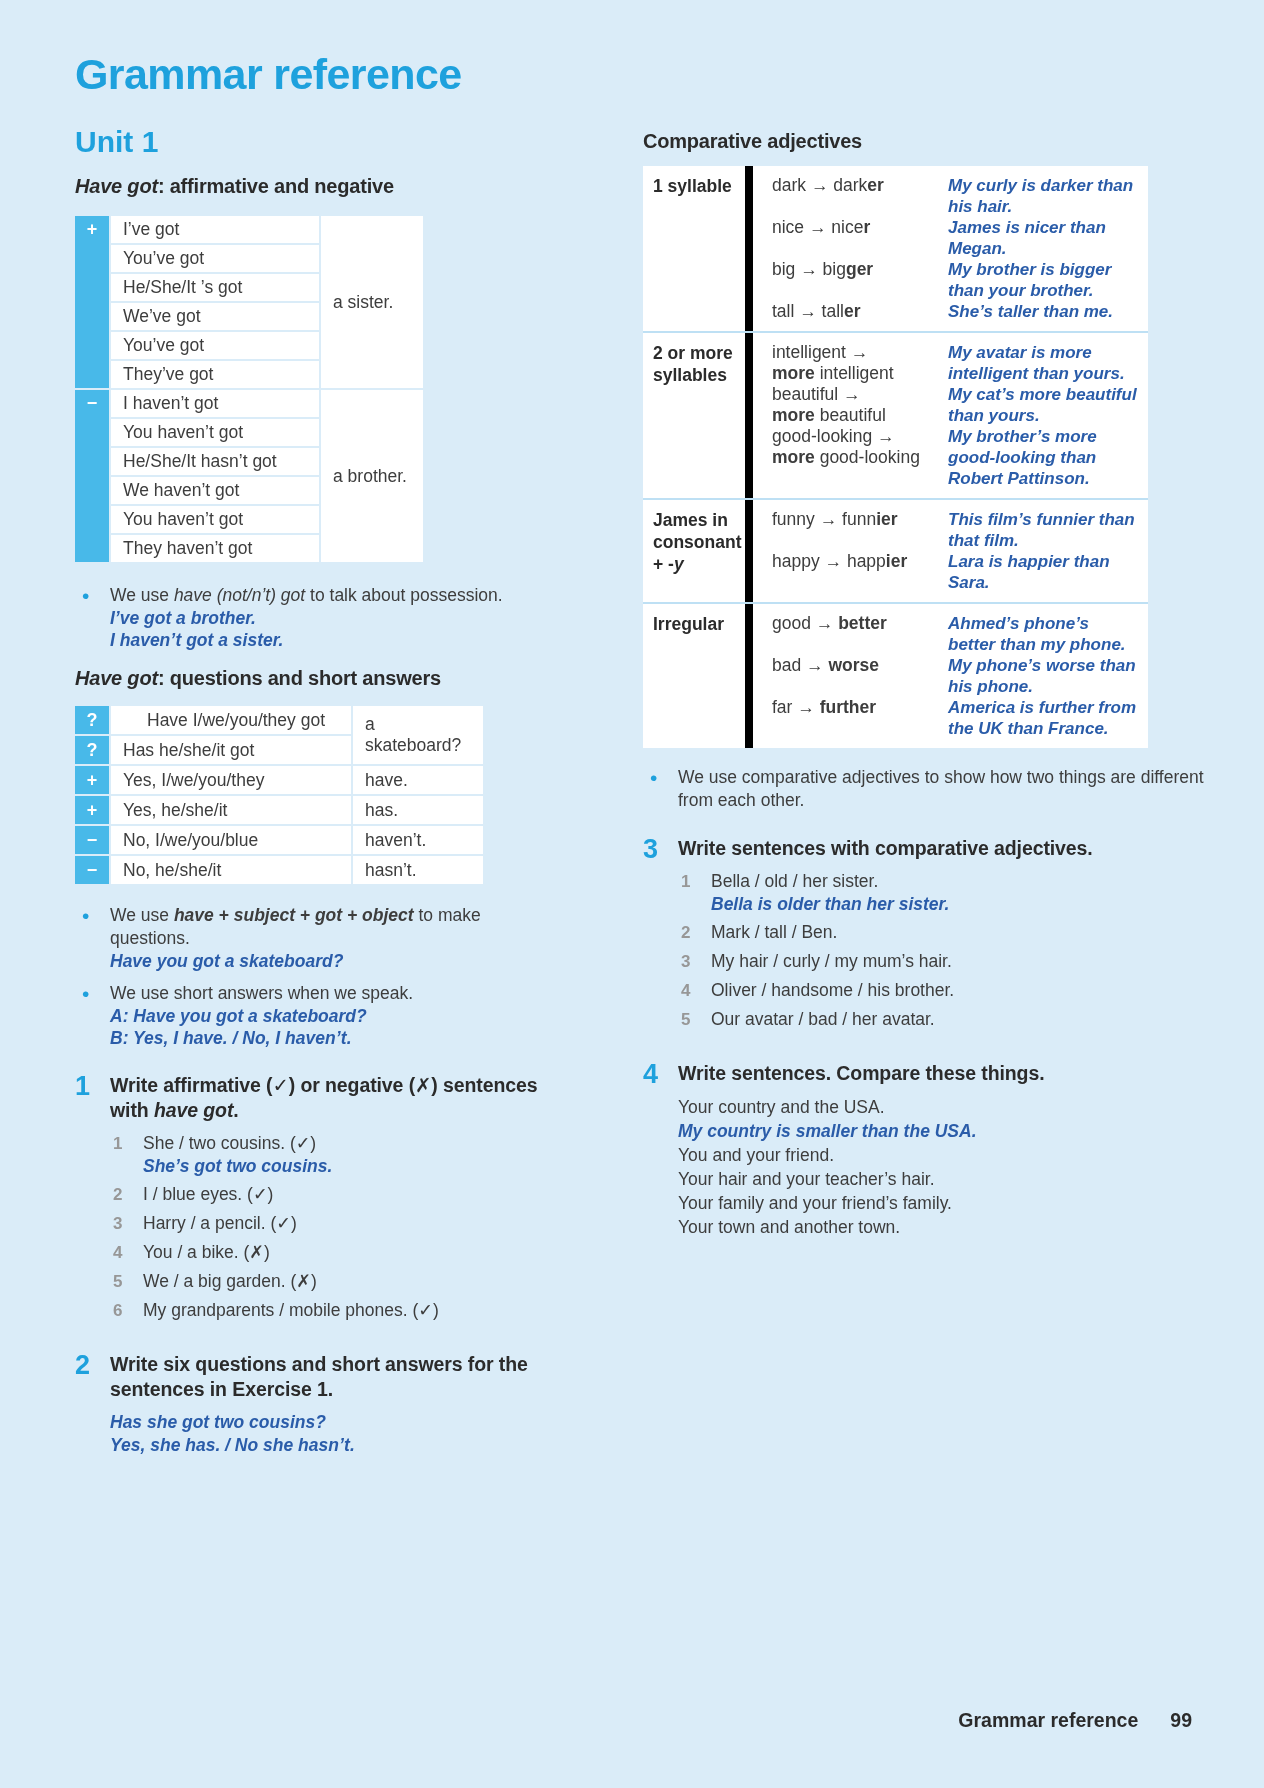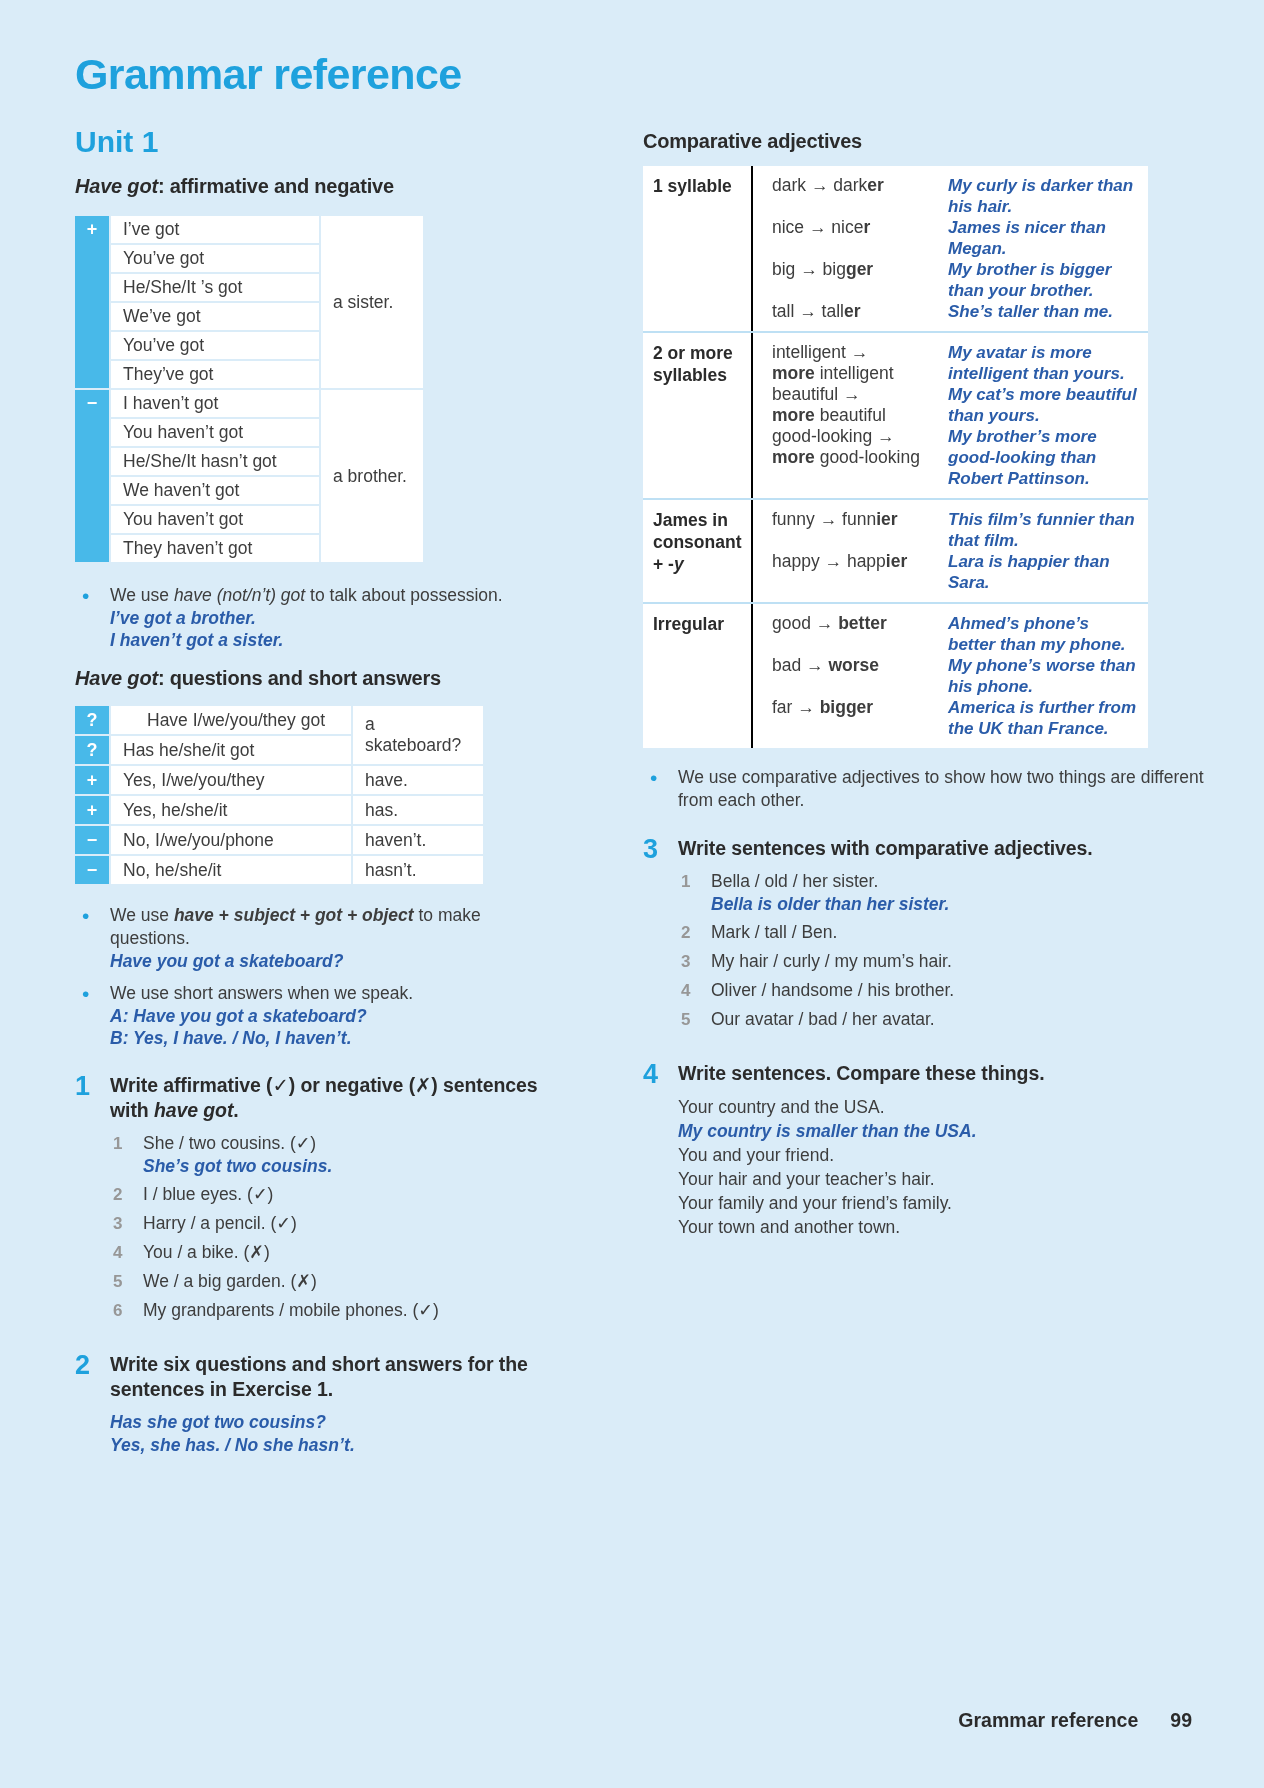--- a/index.html
+++ b/index.html
@@ -39,21 +39,21 @@
   .bullets { margin:0 0 4px; }
   .bul { display:flex; margin:0 0 10px; }
   .dot { width:35px; flex:none; color:#1EA1DD; font-size:21px; line-height:23px; padding-left:7px; }
   .bullet-body { flex:1; font-size:17.5px; line-height:23px; }
   .bullet-body .ansline { display:block; font-size:17.5px; line-height:22px; }
 
   
   .comp { width:505px; margin:2px 0 18px; }
   .crow { display:grid; grid-template-columns:110px 1fr; background:#fff; }
   .crow + .crow { border-top:2px solid #BEE0F4; }
-  .ccat { padding:9px 4px 9px 10px; font-weight:700; color:#2B2B2B; font-size:17.5px; line-height:22px; border-right:2px solid #000000; }
+  .ccat { padding:9px 4px 9px 10px; font-weight:700; color:#2B2B2B; font-size:17.5px; line-height:22px; border-right:8px solid #000000; }
   .cbody { padding:9px 8px 9px 19px; }
   .cpair { display:grid; grid-template-columns:170px 1fr; column-gap:6px; align-items:start; }
   .ctrans { font-size:17.5px; line-height:21px; }
   .ctrans div { min-height:21px; }
   .cex { font-size:17px; line-height:21px; }
 
   
   .ex { display:flex; margin-top:24px; }
   .exnum { width:35px; flex:none; color:#1EA1DD; font-weight:700; font-size:27px; line-height:26px; }
   .exbody { flex:1; }
@@ -113,21 +113,21 @@
         <div class="wcell" style="grid-area: 1 / 2; padding-left: 36px;">Have I/we/you/they got</div>
         <div class="sym single" style="grid-area: 2 / 1;">?</div>
         <div class="wcell" style="grid-area: 2 / 2;">Has he/she/it got</div>
         <div class="sym single" style="grid-area: 3 / 1;">+</div>
         <div class="wcell" style="grid-area: 3 / 2;">Yes, I/we/you/they</div>
         <div class="ocell" style="grid-area: 3 / 3;">have.</div>
         <div class="sym single" style="grid-area: 4 / 1;">+</div>
         <div class="wcell" style="grid-area: 4 / 2;">Yes, he/she/it</div>
         <div class="ocell" style="grid-area: 4 / 3;">has.</div>
         <div class="sym single" style="grid-area: 5 / 1;">−</div>
-        <div class="wcell" style="grid-area: 5 / 2;">No, I/we/you/phone</div>
+        <div class="wcell" style="grid-area: 5 / 2;">No, I/we/you/blue</div>
         <div class="ocell" style="grid-area: 5 / 3;">haven’t.</div>
         <div class="sym single" style="grid-area: 6 / 1;">−</div>
         <div class="wcell" style="grid-area: 6 / 2;">No, he/she/it</div>
         <div class="ocell" style="grid-area: 6 / 3;">hasn’t.</div>
         <div class="ocell" style="grid-area: 1 / 3 / 3 / 4;">a skateboard?</div>
       </div>
 
     <div class="bullets" id="s2-bullets">
         <div class="bul">
           <span class="dot">•</span>
@@ -265,21 +265,21 @@
               <div class="cex"><span class="hw">Ahmed’s phone’s better than my phone.</span></div>
             </div>
             <div class="cpair">
               <div class="ctrans">
                 <div><span>bad </span><span class="arrow">→</span><span> </span><span class="bd">worse</span></div>
               </div>
               <div class="cex"><span class="hw">My phone’s worse than his phone.</span></div>
             </div>
             <div class="cpair">
               <div class="ctrans">
-                <div><span>far </span><span class="arrow">→</span><span> </span><span class="bd">bigger</span></div>
+                <div><span>far </span><span class="arrow">→</span><span> </span><span class="bd">further</span></div>
               </div>
               <div class="cex"><span class="hw">America is further from the UK than France.</span></div>
             </div>
           </div>
         </div>
       </div>
 
     <div class="bullets" id="comp-bullets">
         <div class="bul">
           <span class="dot">•</span>

